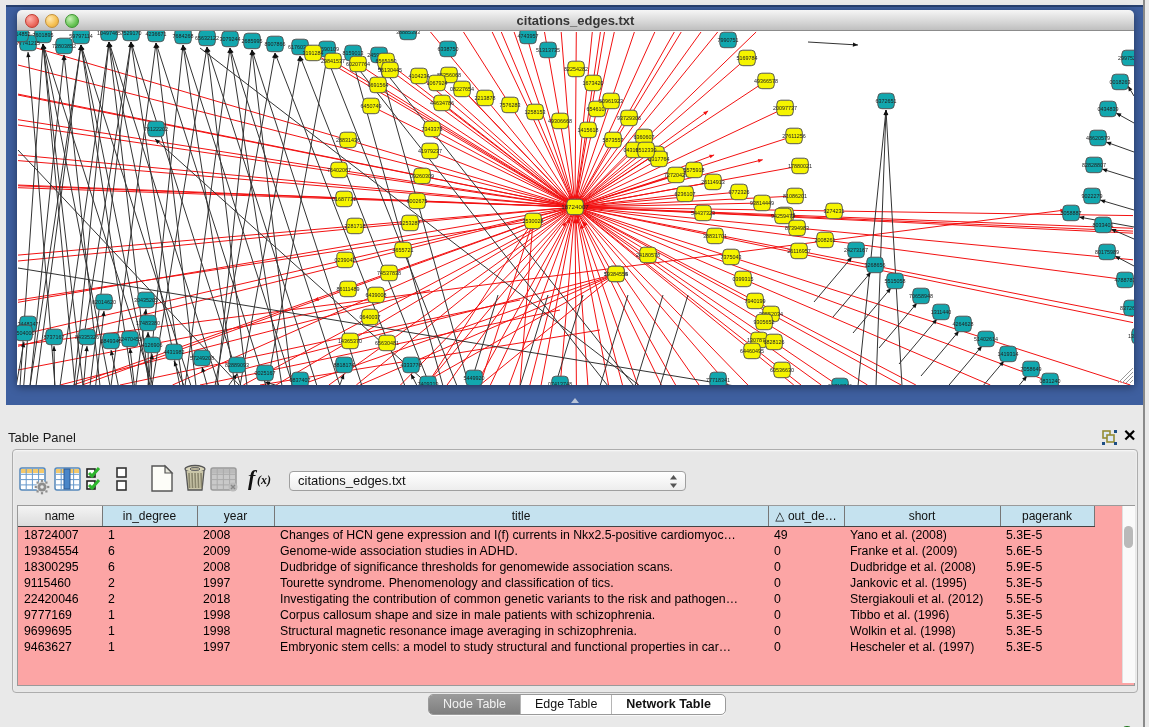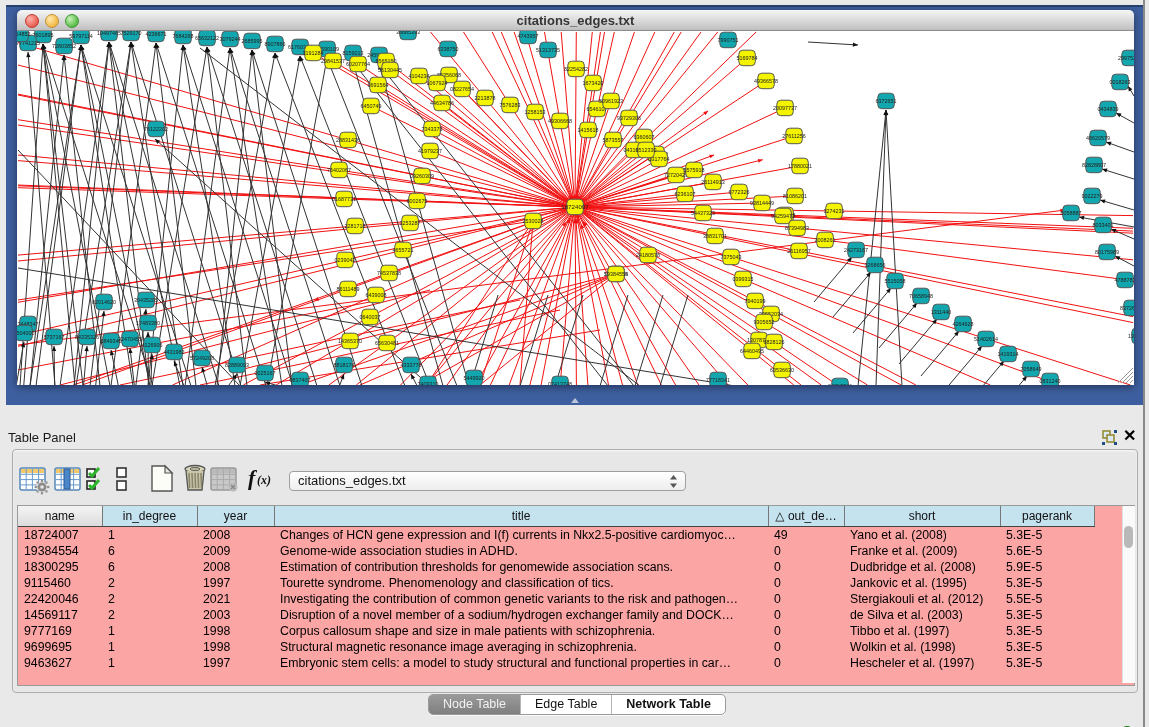--- a/index.html
+++ b/index.html
@@ -904,59 +904,50 @@
               <td>2009</td>
               <td>Genome-wide association studies in ADHD.</td>
               <td>0</td>
               <td>Franke et al. (2009)</td>
               <td>5.6E-5</td>
             </tr>
             <tr>
               <td>18300295</td>
               <td>6</td>
               <td>2008</td>
-              <td>Estimation of contribution thresholds for genomewide association scans.</td>
+              <td>Dudbridge of significance thresholds for genomewide association scans.</td>
               <td>0</td>
               <td>Dudbridge et al. (2008)</td>
               <td>5.9E-5</td>
             </tr>
             <tr>
               <td>9115460</td>
               <td>2</td>
               <td>1997</td>
               <td>Tourette syndrome. Phenomenology and classification of tics.</td>
               <td>0</td>
               <td>Jankovic et al. (1995)</td>
               <td>5.3E-5</td>
             </tr>
             <tr>
               <td>22420046</td>
               <td>2</td>
-              <td>2021</td>
+              <td>2018</td>
               <td>Investigating the contribution of common genetic variants to the risk and pathogen…</td>
               <td>0</td>
               <td>Stergiakouli et al. (2012)</td>
               <td>5.5E-5</td>
-            </tr>
-            <tr>
-              <td>14569117</td>
-              <td>2</td>
-              <td>2003</td>
-              <td>Disruption of a novel member of a sodium/hydrogen exchanger family and DOCK…</td>
-              <td>0</td>
-              <td>de Silva et al. (2003)</td>
-              <td>5.3E-5</td>
             </tr>
             <tr>
               <td>9777169</td>
               <td>1</td>
               <td>1998</td>
               <td>Corpus callosum shape and size in male patients with schizophrenia.</td>
               <td>0</td>
-              <td>Tibbo et al. (1997)</td>
+              <td>Tibbo et al. (1996)</td>
               <td>5.3E-5</td>
             </tr>
             <tr>
               <td>9699695</td>
               <td>1</td>
               <td>1998</td>
               <td>Structural magnetic resonance image averaging in schizophrenia.</td>
               <td>0</td>
               <td>Wolkin et al. (1998)</td>
               <td>5.3E-5</td>

